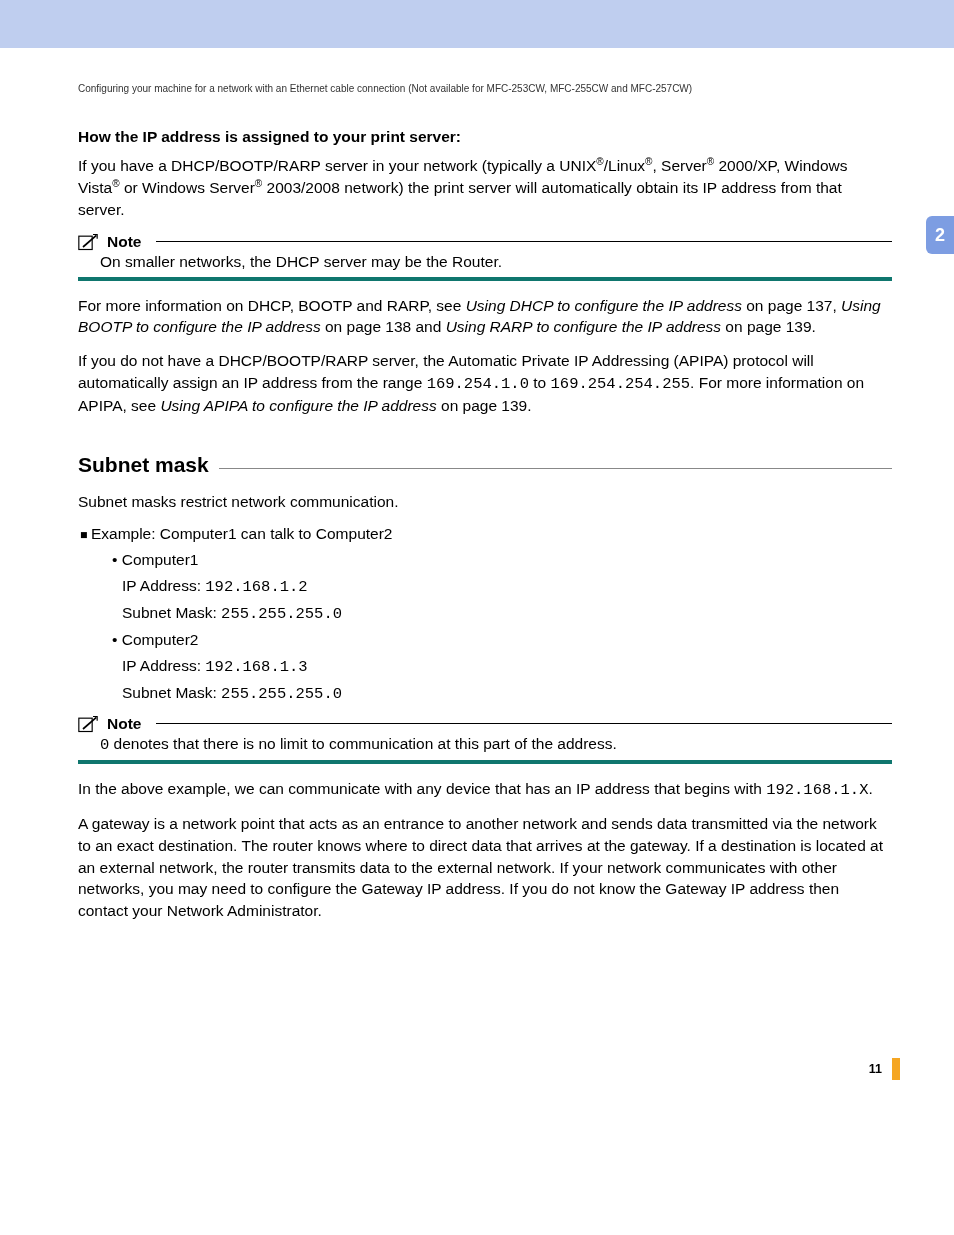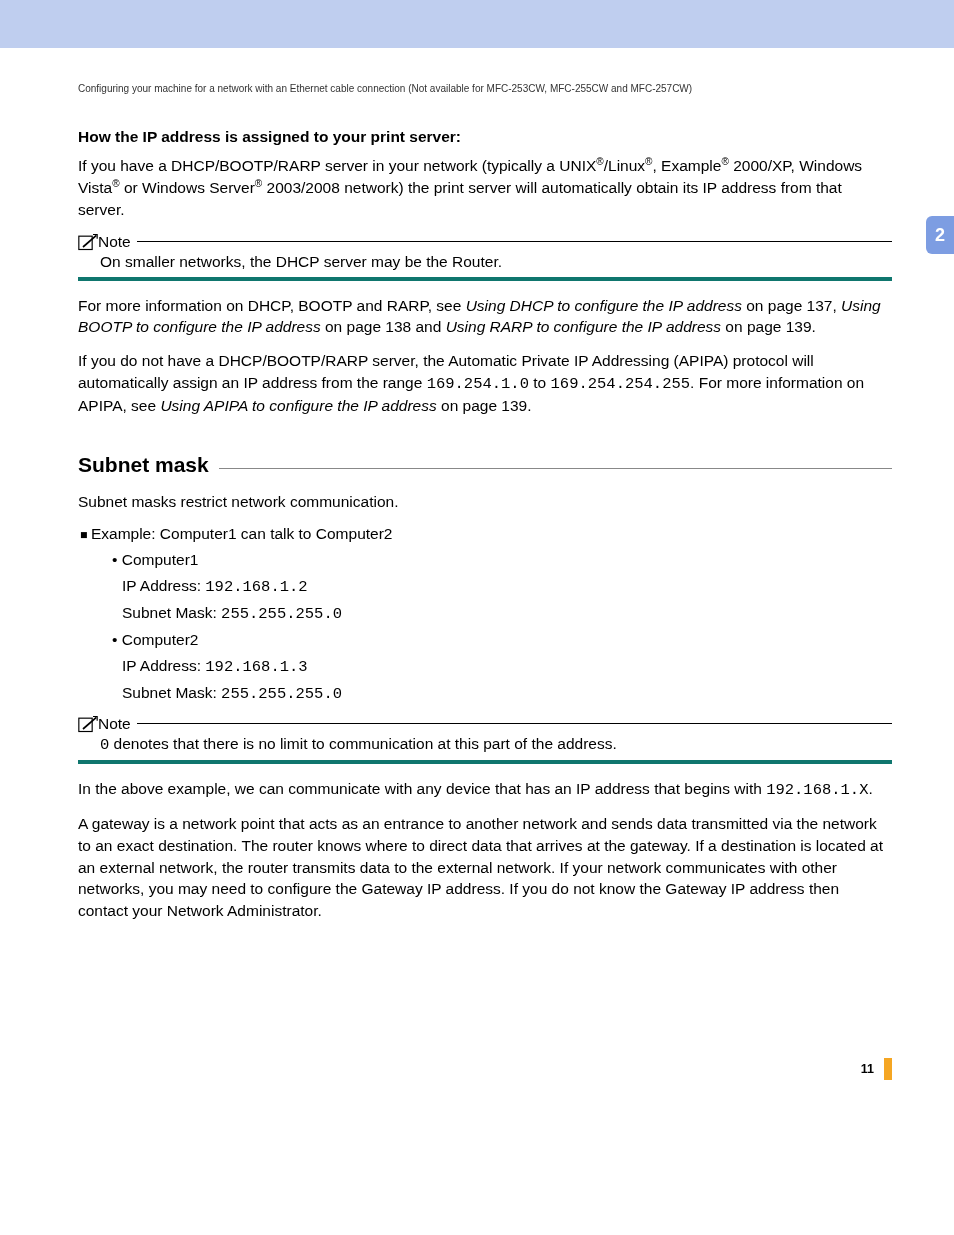--- a/index.html
+++ b/index.html
@@ -28,22 +28,22 @@
   .bold-lead {
     font-weight: bold;
     margin-bottom: 8px;
   }
   p { line-height: 1.4; margin-bottom: 12px; }
   sup { font-size: 0.65em; vertical-align: super; }
   .note-block { margin: 6px 0 6px 0; }
   .note-header {
     display: flex;
     align-items: center;
-    gap: 0;
-    font-weight: normal;
+    gap: 9px;
+    font-weight: bold;
     margin-bottom: 2px;
   }
   .note-header .line {
     flex: 1;
     border-top: 1px solid #000;
     margin-left: 6px;
   }
   .note-icon {
     width: 20px; height: 18px;
     display: inline-flex; align-items: center; justify-content: center;
@@ -88,21 +88,21 @@
     font-weight: bold;
     display: flex;
     align-items: center;
     justify-content: center;
     border-top-left-radius: 6px;
     border-bottom-left-radius: 6px;
   }
   .page-footer {
     position: absolute;
     bottom: 54px;
-    right: 62px;
+    right: 54px;
     font-size: 12.5px;
     font-weight: bold;
     display: flex;
     align-items: center;
   }
   .page-footer .bar {
     width: 8px;
     height: 22px;
     background: #f5a623;
     margin-left: 10px;
@@ -116,21 +116,21 @@
 
 <div class="side-tab">2</div>
 
 <div class="content">
 
   <div class="chapter-header">Configuring your machine for a network with an Ethernet cable connection (Not available for MFC-253CW, MFC-255CW and MFC-257CW)</div>
 
   <p class="bold-lead">How the IP address is assigned to your print server:</p>
 
   <p>
-    <span>If you have a DHCP/BOOTP/RARP server in your network (typically a UNIX</span><sup>®</sup><span>/Linux</span><sup>®</sup><span>, Example</span><sup>®</sup><span> 2000/XP, Windows Vista</span><sup>®</sup><span> or Windows Server</span><sup>®</sup><span> 2003/2008 network) the print server will automatically obtain its IP address from that server.</span>
+    <span>If you have a DHCP/BOOTP/RARP server in your network (typically a UNIX</span><sup>®</sup><span>/Linux</span><sup>®</sup><span>, Server</span><sup>®</sup><span> 2000/XP, Windows Vista</span><sup>®</sup><span> or Windows Server</span><sup>®</sup><span> 2003/2008 network) the print server will automatically obtain its IP address from that server.</span>
   </p>
 
   <div class="note-block">
     <div class="note-header">
       <span class="note-icon">
         <svg viewBox="0 0 24 20" width="20" height="18">
             <rect x="1" y="3" width="16" height="16" fill="none" stroke="#000" stroke-width="1.4"></rect>
             <path d="M6 16 L22 2" stroke="#000" stroke-width="2" fill="none"></path>
             <path d="M18 1 L23 1 L23 6" stroke="#000" stroke-width="1.4" fill="none"></path>
           </svg>

